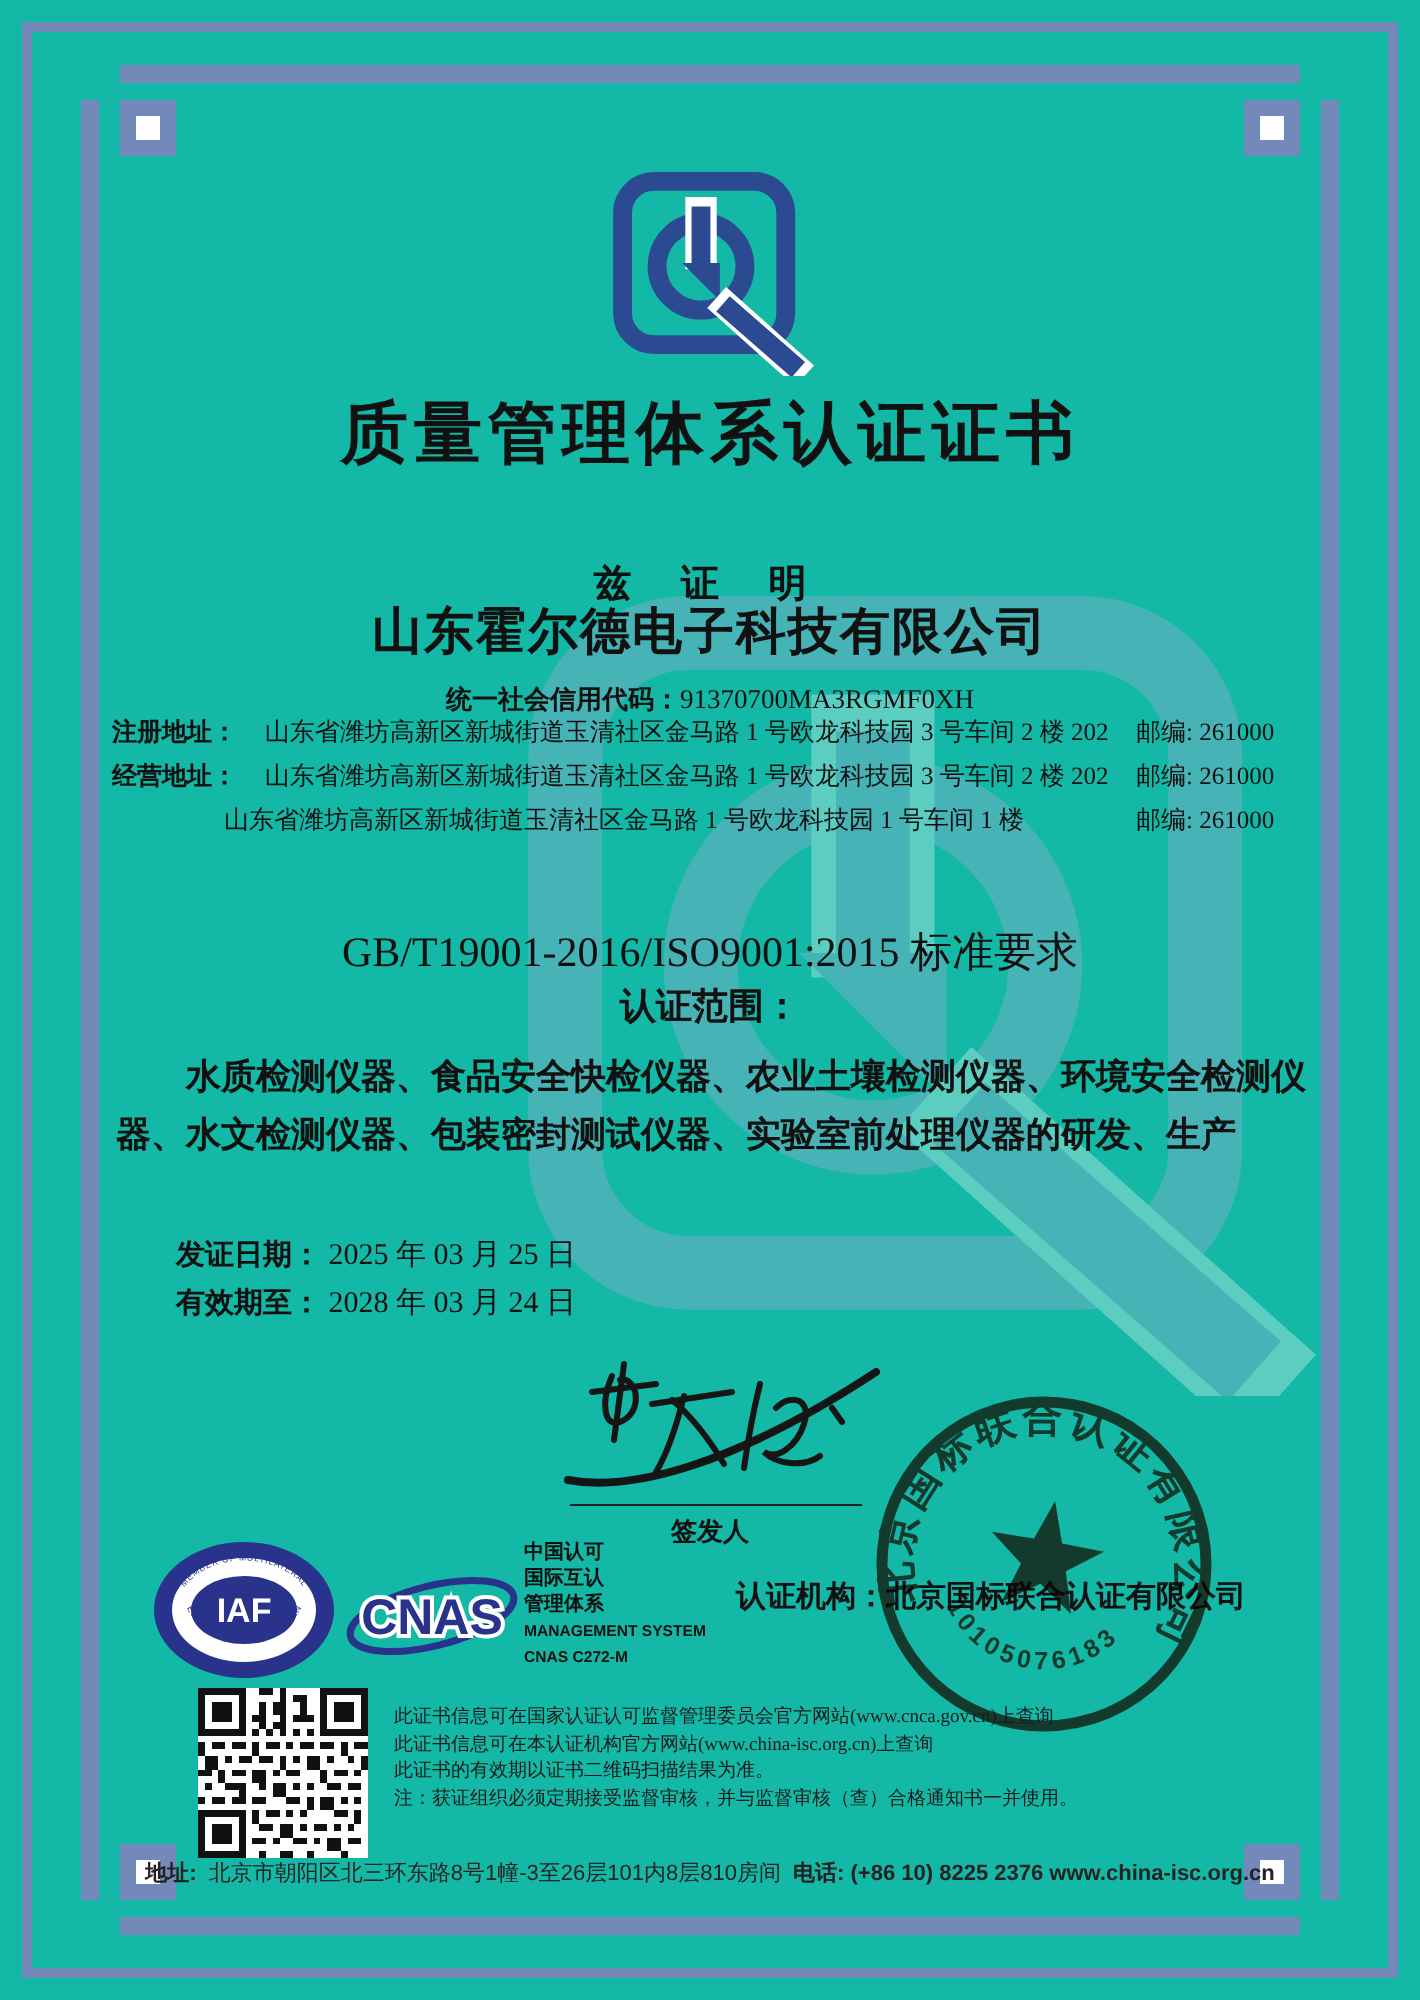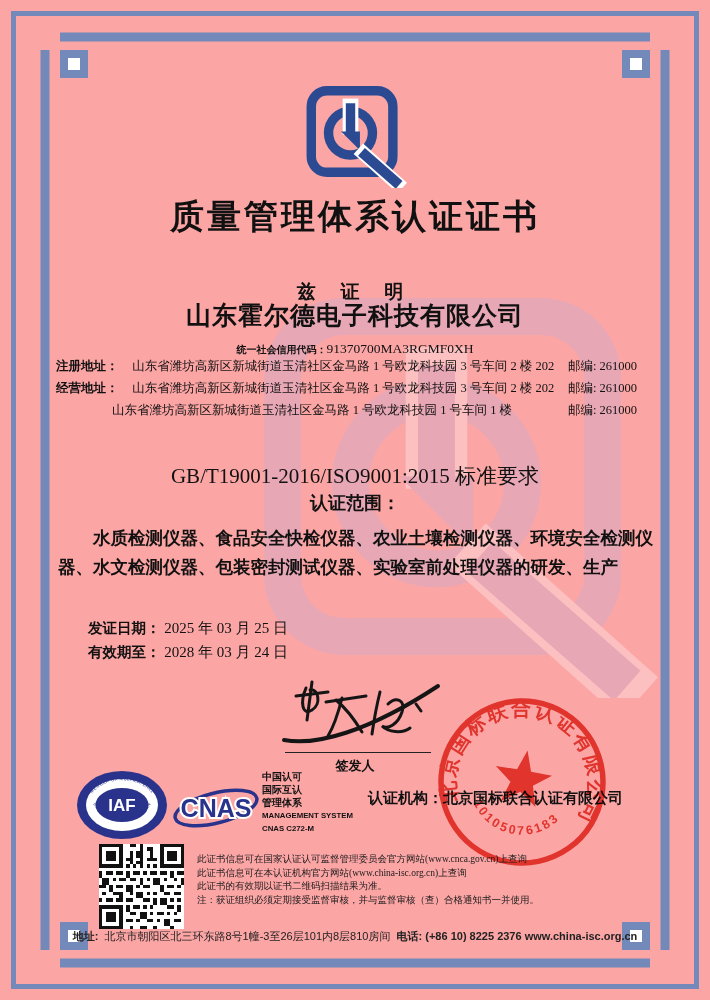--- a/index.html
+++ b/index.html
@@ -1,28 +1,28 @@
 <!DOCTYPE html>
 <html><head>
 <meta charset="utf-8">
 <style>
   html,body{margin:0;padding:0;background:#fff;}
-  .page{position:relative;width:710px;height:1000px;background:#fca5a5;overflow:hidden;
+  .page{position:relative;width:710px;height:1000px;background:#14b8a6;overflow:hidden;
         font-family:"Liberation Serif","DejaVu Serif",serif;color:#111;}
   .abs{position:absolute;}
   .center{left:0;right:0;text-align:center;}
   .border-svg{left:0;top:0;}
   .watermark{opacity:.30;color:#b9addb;}
   .logo-top{color:#2b4a92;}
   .title{top:194px;font-size:34px;font-weight:700;letter-spacing:3px;}
   .certno{top:256px;font-size:15px;}
   .hereby{top:279px;font-size:19px;font-weight:700;letter-spacing:10px;}
   .company{top:299px;font-size:25px;font-weight:700;letter-spacing:1px;}
   .credit{top:341px;font-size:13.5px;}
-  .credit b{font-family:"Liberation Sans","DejaVu Sans",sans-serif;font-size:10px;text-align:right;}
+  .credit b{font-family:"Liberation Sans","DejaVu Sans",sans-serif;font-size:13px;text-align:right;}
   .addr-block{left:56px;top:358px;width:598px;}
   .addr-row{display:flex;align-items:baseline;height:22px;font-size:12.5px;white-space:nowrap;}
   .addr-row .lbl{font-weight:700;font-family:"Liberation Sans","DejaVu Sans",sans-serif;font-size:12.5px;}
   .addr-row .txt{flex:1;text-align:center;}
   .addr-row .zip{width:86px;text-align:left;}
   .sysheading{top:434px;font-size:21px;font-weight:700;letter-spacing:2px;}
   .standard{top:462px;font-size:21px;}
   .scopeheading{top:491px;font-size:18px;font-weight:700;}
   .scope{left:58px;top:524px;width:596px;font-size:17.5px;font-weight:700;line-height:29px;text-indent:2em;text-align:left;}
   .dates{left:88px;top:616px;font-size:15px;line-height:24px;}

